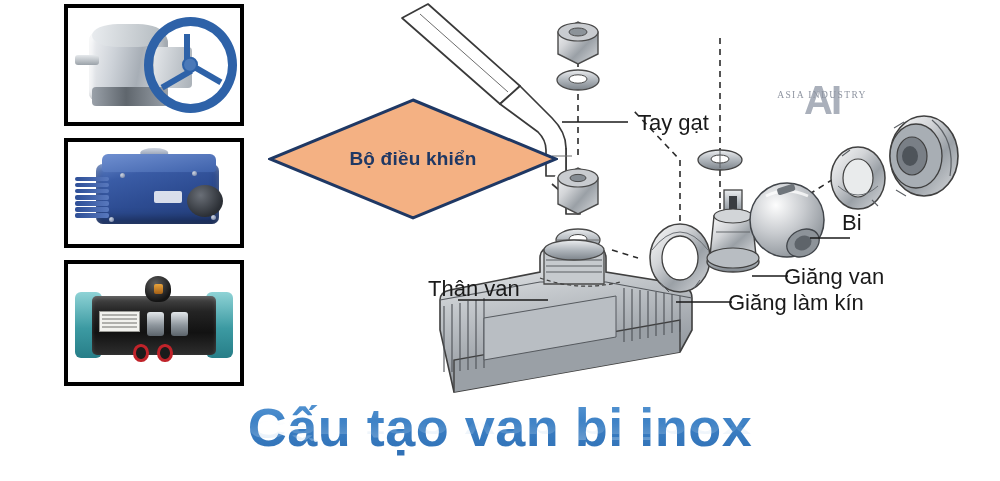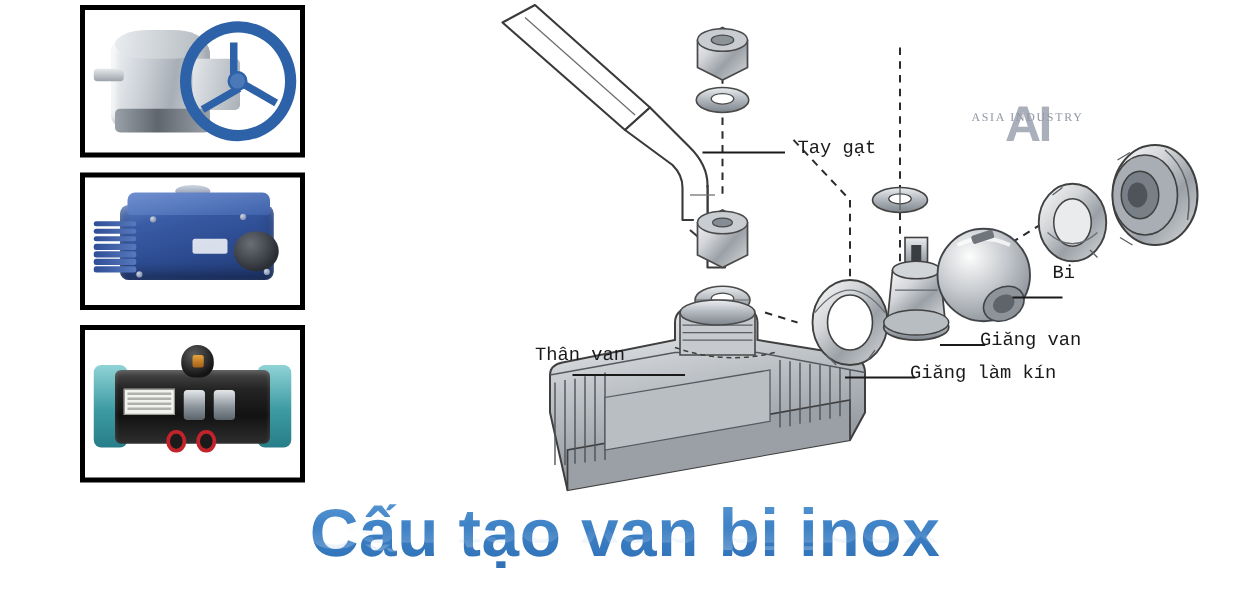--- a/index.html
+++ b/index.html
@@ -134,22 +134,22 @@
     display:flex;align-items:center;justify-content:center;
     color:#1f3864;font-size:19px;font-weight:bold;
     font-family:"Liberation Sans",sans-serif;letter-spacing:.2px;
   }
 
   
   #diagram{position:absolute;left:380px;top:0;width:620px;height:410px;}
   #diagram svg{position:absolute;left:0;top:0;}
 
   .dia-label{
-    position:absolute;color:#1a1a1a;font-size:15px;
-    font-family:Liberation Mono, monospace;white-space:nowrap;
+    position:absolute;color:#1a1a1a;font-size:22px;
+    font-family:Liberation Sans, sans-serif;white-space:nowrap;
   }
 
   
   #watermark{position:absolute;left:756px;top:58px;width:132px;height:84px;}
   #wm-ai{
     position:absolute;left:0;top:0;width:100%;height:100%;
     display:flex;align-items:center;justify-content:center;
     font-size:40px;font-weight:bold;color:#aab0bb;
     font-family:"Liberation Sans",sans-serif;letter-spacing:-2px;
   }
@@ -410,20 +410,26 @@
     </svg>
 
     <div class="dia-label" style="left:258px;top:110px;">Tay gạt</div>
     <div class="dia-label" style="left:462px;top:210px;">Bi</div>
     <div class="dia-label" style="left:404px;top:264px;">Giăng van</div>
     <div class="dia-label" style="left:348px;top:290px;">Giăng làm kín</div>
   </div>
 
   <div class="dia-label" style="left:428px;top:276px;">Thân van</div>
 
+  <div id="diamond-callout">
+    <svg width="290" height="122" viewBox="0 0 290 122" aria-hidden="true">
+      <polygon points="145,2 288,61 145,120 2,61" fill="#f4b183" stroke="#1f3864" stroke-width="3"></polygon>
+    </svg>
+    <div id="diamond-label">Bộ điều khiển</div>
+  </div>
 
   <div id="watermark">
     <div id="wm-ai">AI</div>
     <div id="wm-sub">ASIA INDUSTRY</div>
   </div>
 
   <div id="title-wrap">
     <div id="main-title">Cấu tạo van bi inox</div>
     <div id="title-reflection">Cấu tạo van bi inox</div>
   </div>

